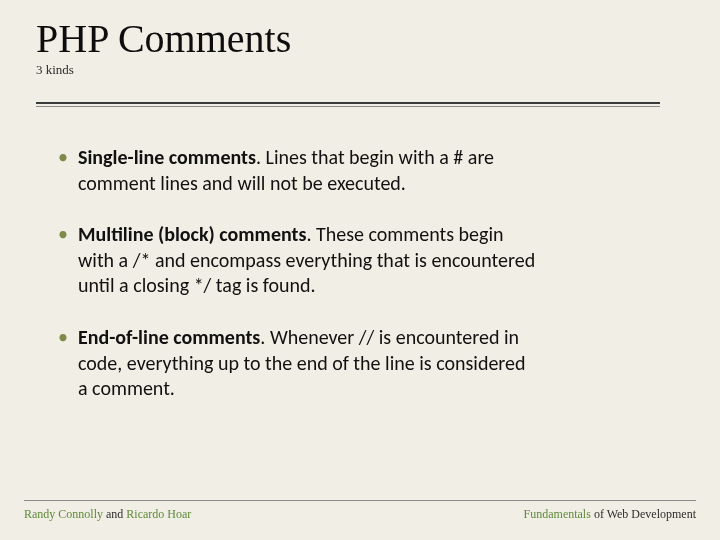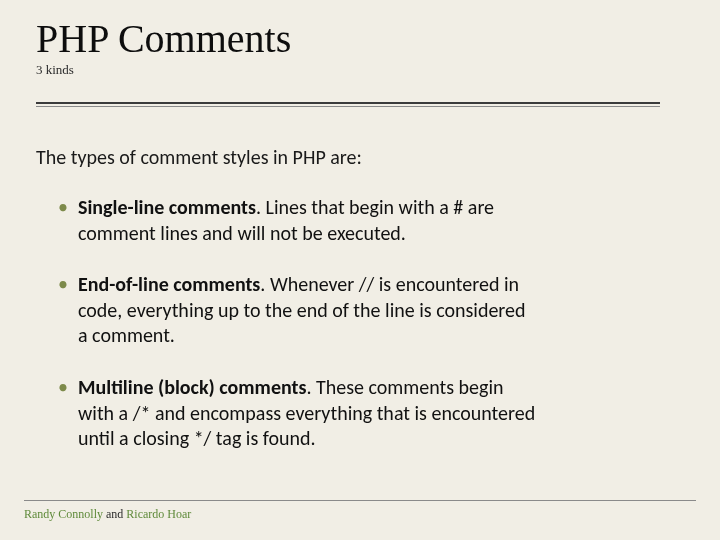--- a/index.html
+++ b/index.html
@@ -84,36 +84,38 @@
 </style>
 </head>
 <body>
 
 <div class="slide">
 
   <h1 class="title">PHP Comments</h1>
   <div class="subtitle">3 kinds</div>
   <div class="hr-block"></div>
 
-  <p class="intro">The types of comment styles in PHP are:</p>
 
   <ul class="points">
     <li>
       <span class="b">Single-line comments</span><span>. Lines that begin with a # are comment lines and will not be executed.</span>
     </li>
     <li>
-      <span class="b">End-of-line comments</span><span>. Whenever // is encountered in code, everything up to the end of the line is considered a comment.</span>
+      <span class="b">Multiline (block) comments</span><span>. These comments begin with a /* and encompass everything that is encountered until a closing */ tag is found.</span>
     </li>
     <li>
-      <span class="b">Multiline (block) comments</span><span>. These comments begin with a /* and encompass everything that is encountered until a closing */ tag is found.</span>
+      <span class="b">End-of-line comments</span><span>. Whenever // is encountered in code, everything up to the end of the line is considered a comment.</span>
     </li>
   </ul>
 
   <div class="footer">
     <div class="footer-line"></div>
     <div class="footer-row">
       <div>
         <span class="accent">Randy Connolly</span><span> and </span><span class="accent">Ricardo Hoar</span>
       </div>
+      <div>
+        <span class="accent">Fundamentals</span><span> of Web Development</span>
+      </div>
     </div>
   </div>
 
 </div>
 
 </body></html>

